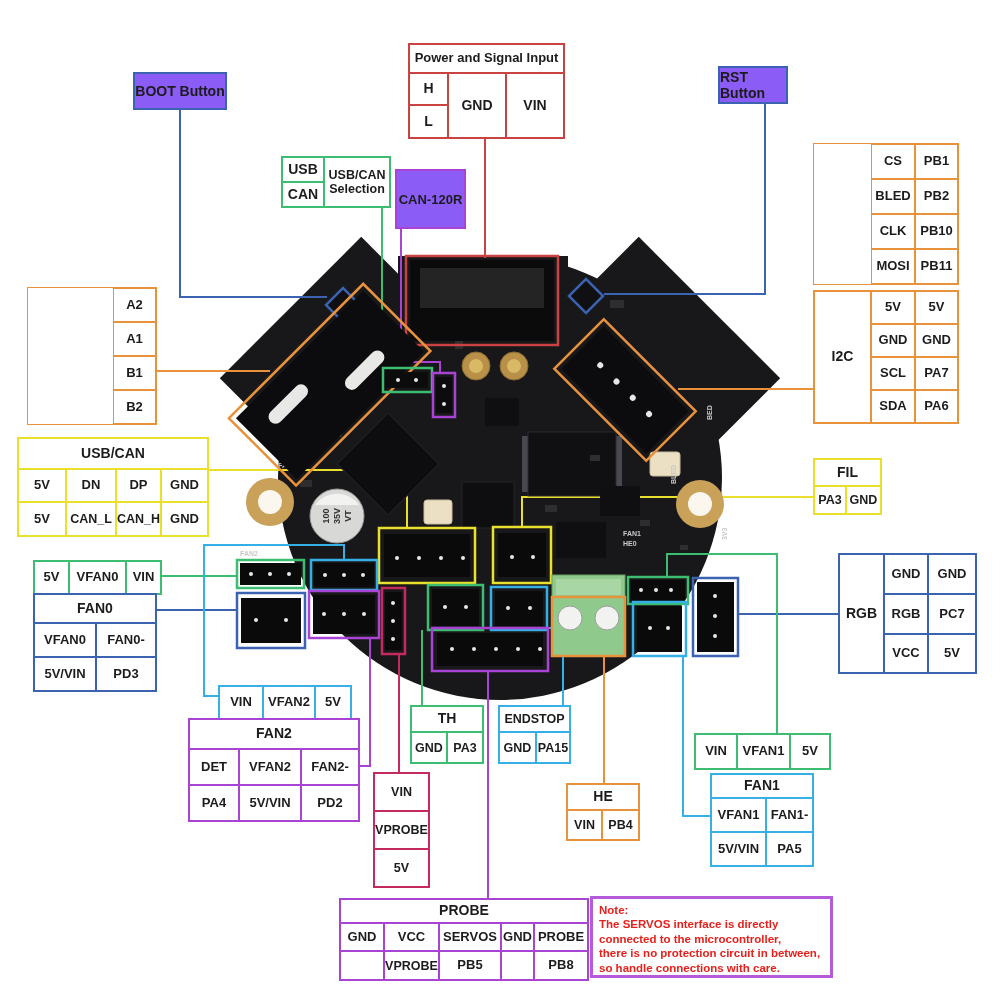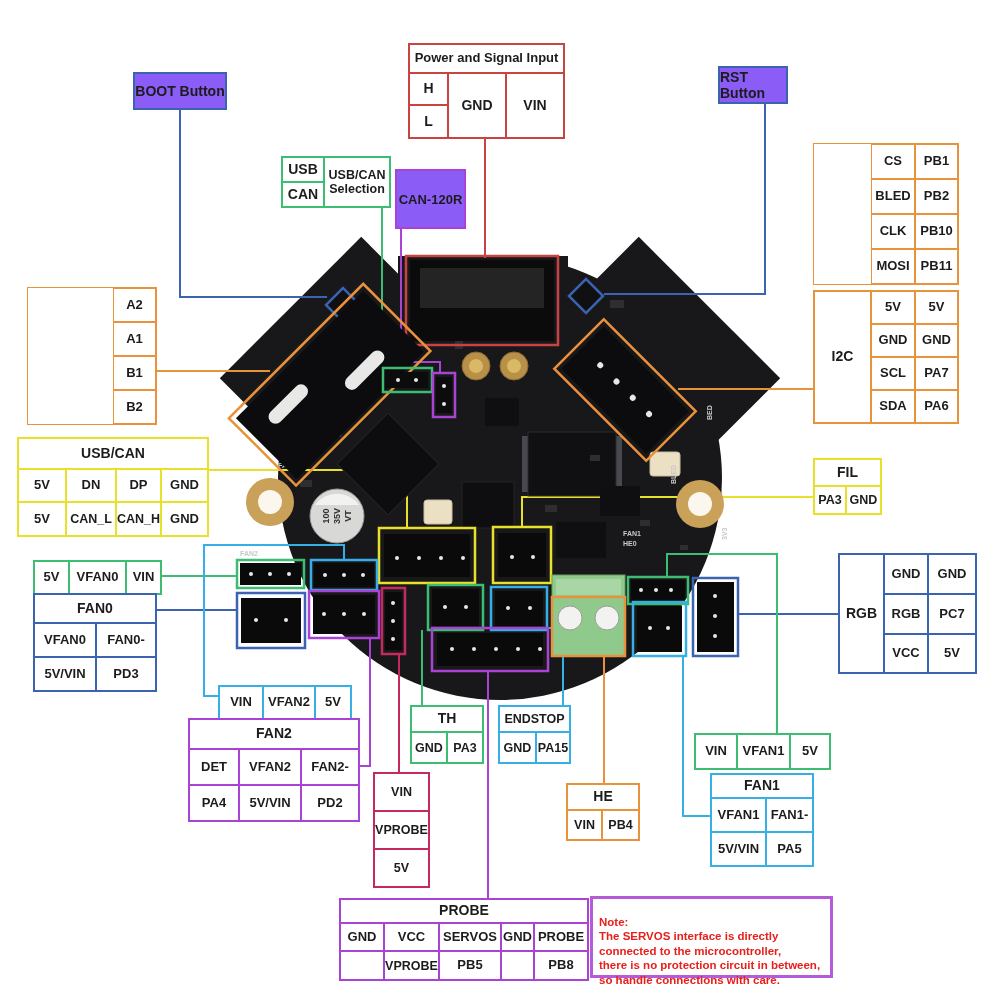--- a/index.html
+++ b/index.html
@@ -19,21 +19,21 @@
   .box{position:absolute;z-index:2;border:2px solid var(--c);background:#8b5cf6;display:flex;
      align-items:center;justify-content:center;color:var(--ink);font-weight:700;
      font-size:14px;box-sizing:border-box;margin-top:13px;}
   .f12{font-size:12.5px;} .f13{font-size:13px;}
   .note{position:absolute;z-index:2;background:#fff;color:var(--note_red);font-weight:700;
      white-space:pre-line;box-sizing:border-box;}
   #note-fan{left:18px;top:851px;width:265px;height:104px;border:3px solid var(--note_red);
      display:flex;align-items:center;justify-content:center;text-align:center;
      font-size:13px;line-height:1.32;}
   #note-servos{left:590px;top:896px;width:243px;height:82px;border:3px solid var(--magenta);
-     font-size:11.5px;line-height:1.25;padding:16px 6px;text-align:left;}
+     font-size:11.5px;line-height:1.25;padding:4px 6px;text-align:left;}
 </style>
 </head>
 <body>
 
 <div id="canvas">
 
 <svg id="boardsvg" width="1000" height="1000" viewBox="0 0 1000 1000">
 
   <g fill="#18181a">
     <circle cx="500" cy="478" r="222"></circle>

